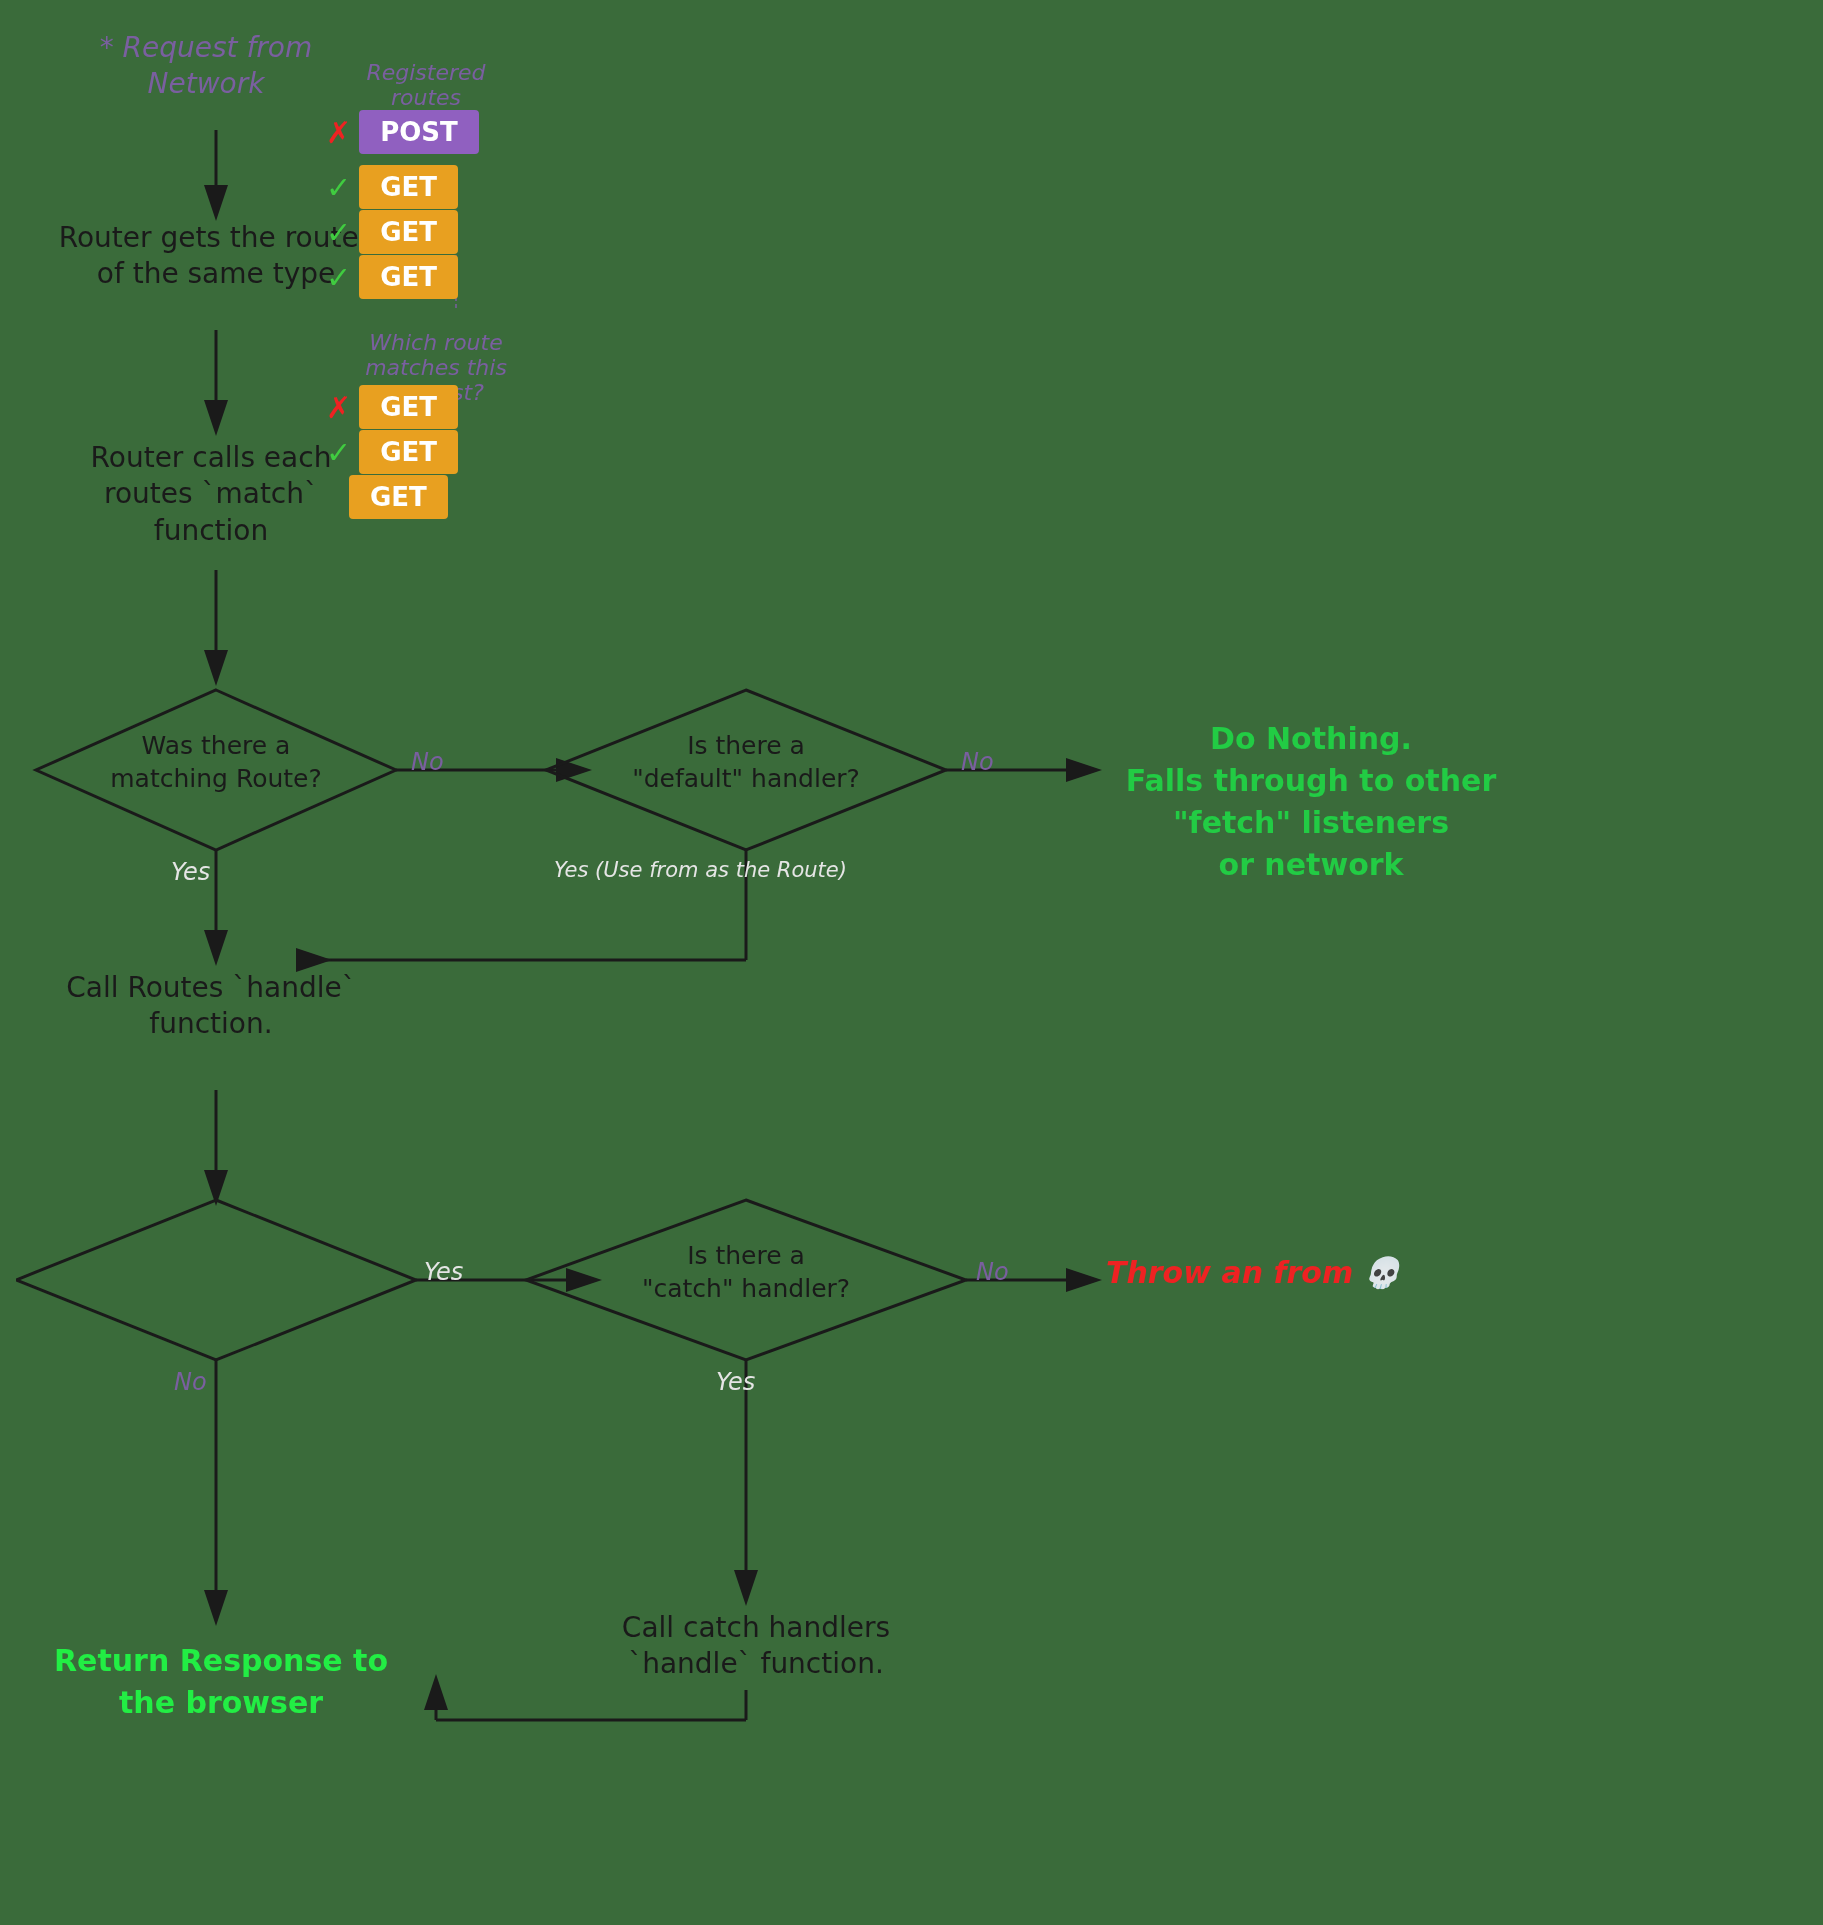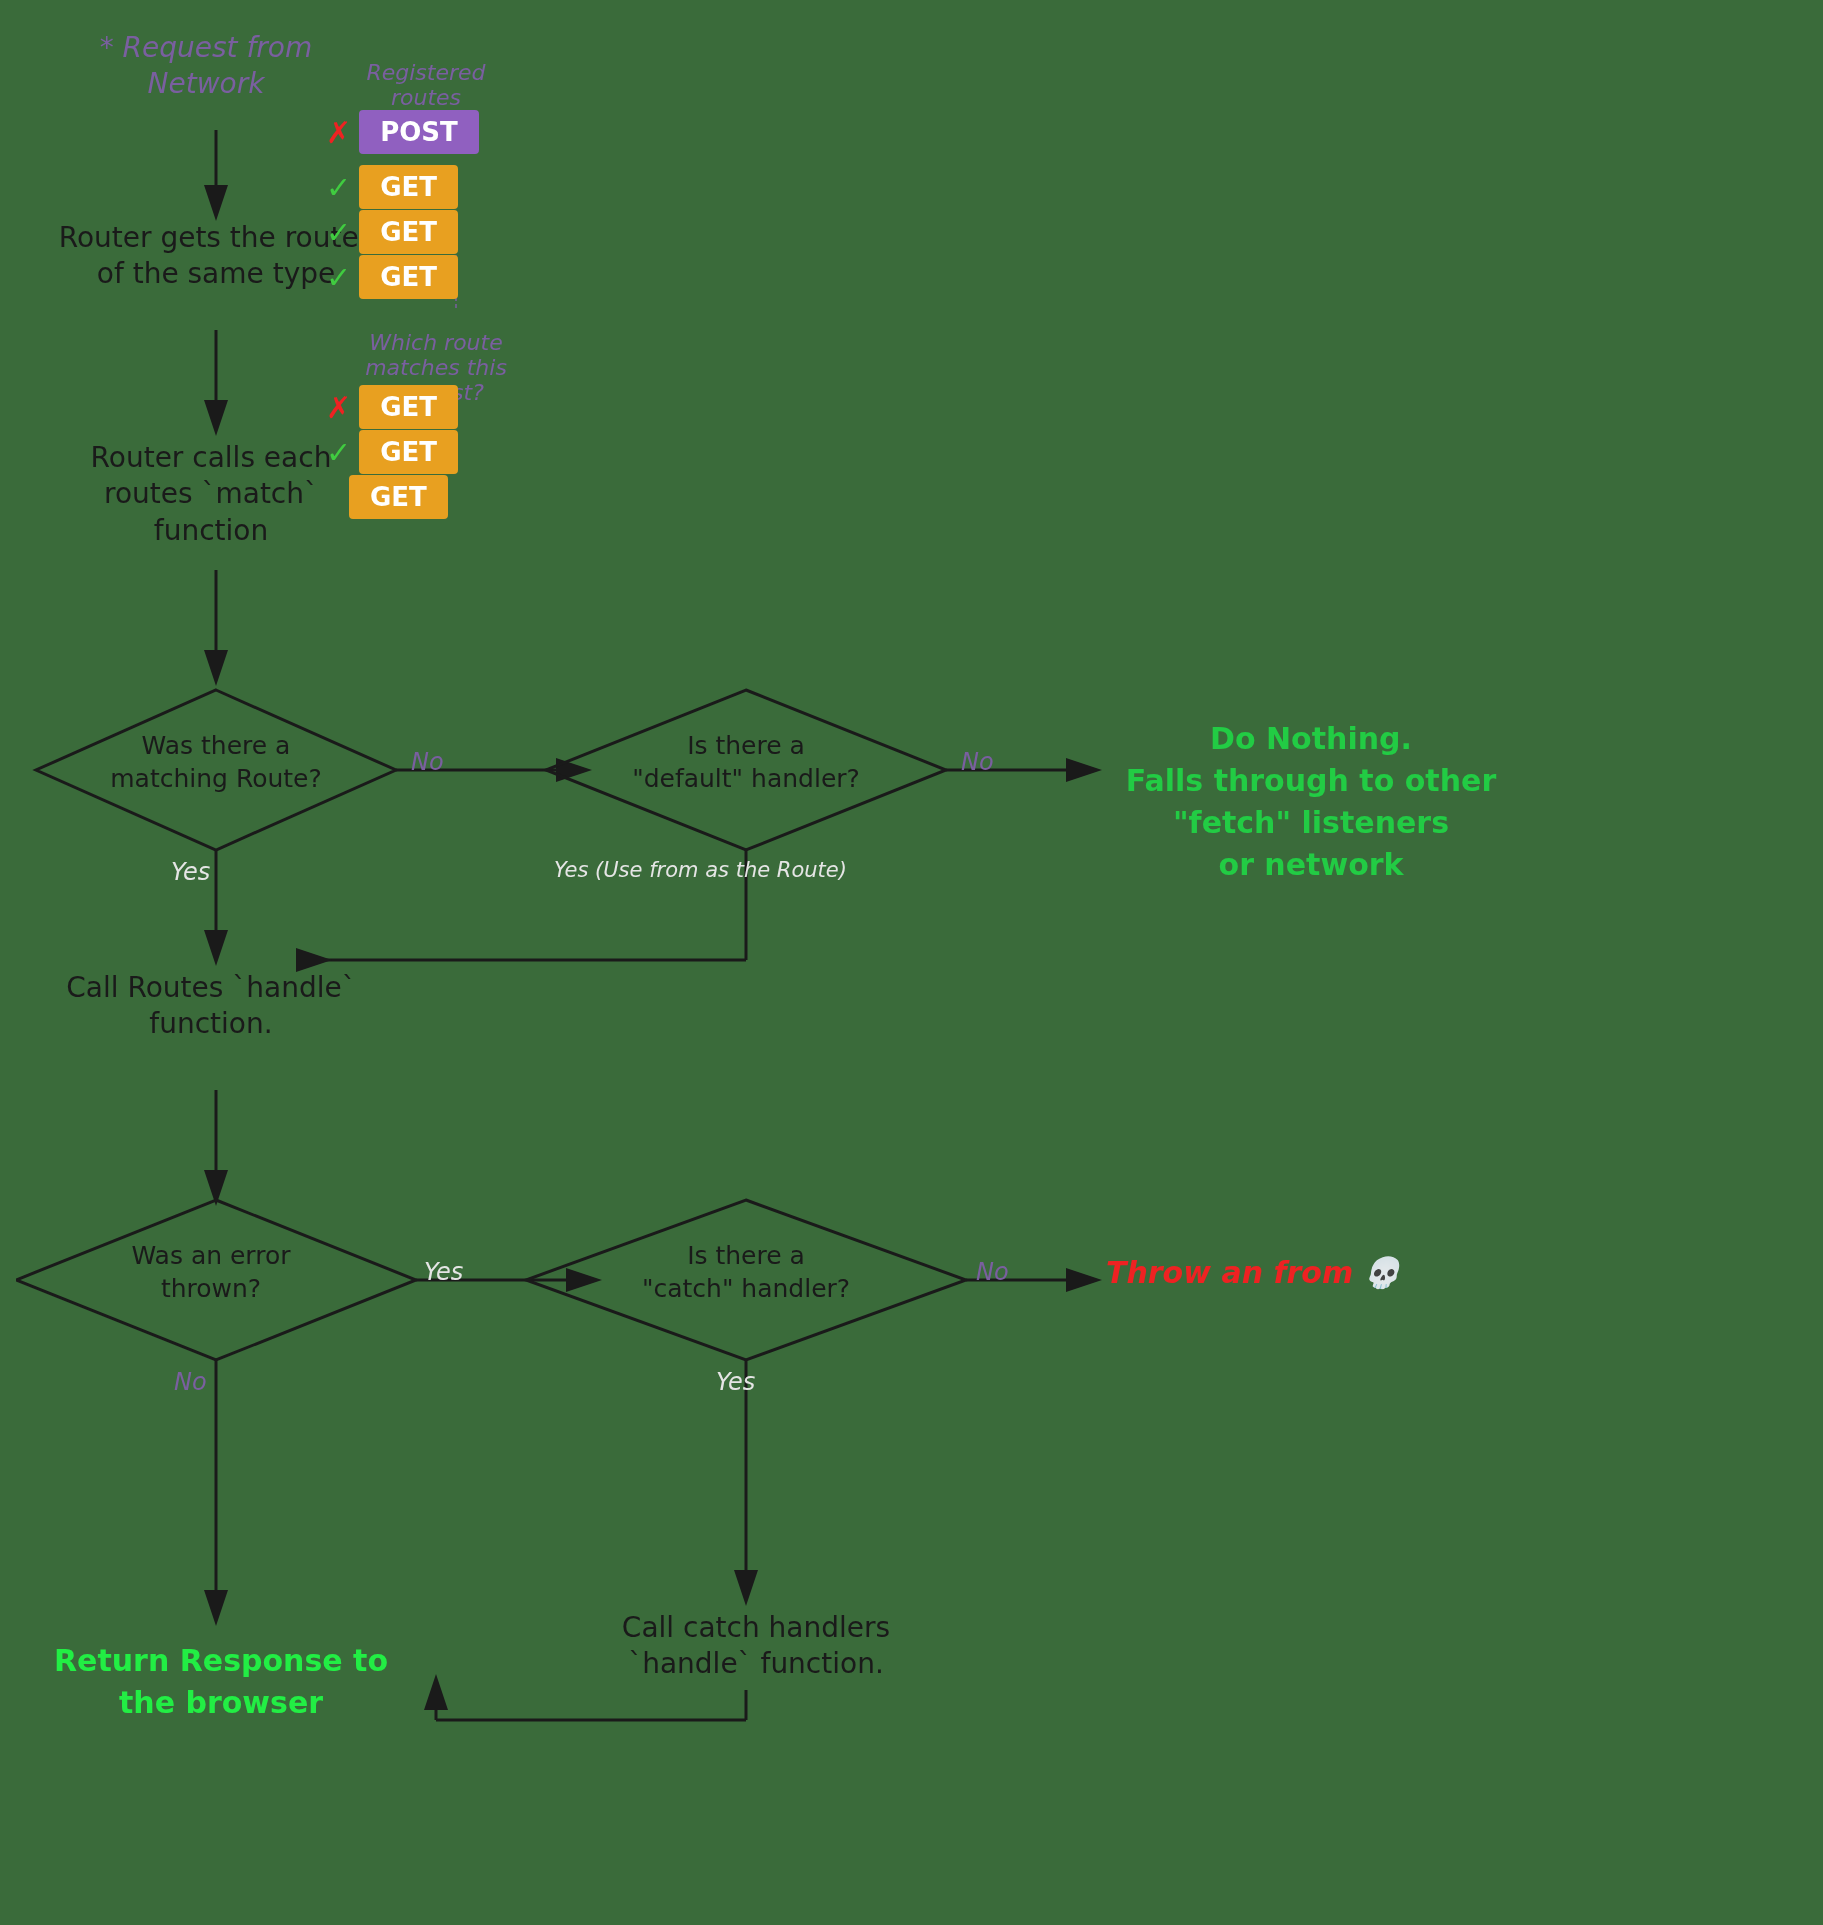--- a/index.html
+++ b/index.html
@@ -226,23 +226,20 @@
   <div class="text-yes" style="position:absolute;left:538px;top:858px;font-size:21px;">Yes (Use from as the Route)</div>
 
   <div class="do-nothing-text" style="left:1095px;top:680px;width:400px;margin-top:38px;">
     Do Nothing.<br>Falls through to other<br>"fetch" listeners<br>or network
   </div>
 
   <div class="text-block" style="left:40px;top:970px;width:310px;">
     Call Routes `handle`<br>function.
   </div>
 
-  <div class="text-block" style="left:40px;top:1240px;width:310px;font-size:25px;">
-    Was an error<br>thrown?
-  </div>
 
   <div class="text-yes" style="position:absolute;left:408px;top:1258px;">Yes</div>
 
   <div class="text-no" style="position:absolute;left:158px;top:1368px;">No</div>
 
   <div class="text-block" style="left:560px;top:1240px;width:340px;font-size:25px;">
     Is there a<br>"catch" handler?
   </div>
 
   <div class="text-no" style="position:absolute;left:960px;top:1258px;">No</div>

